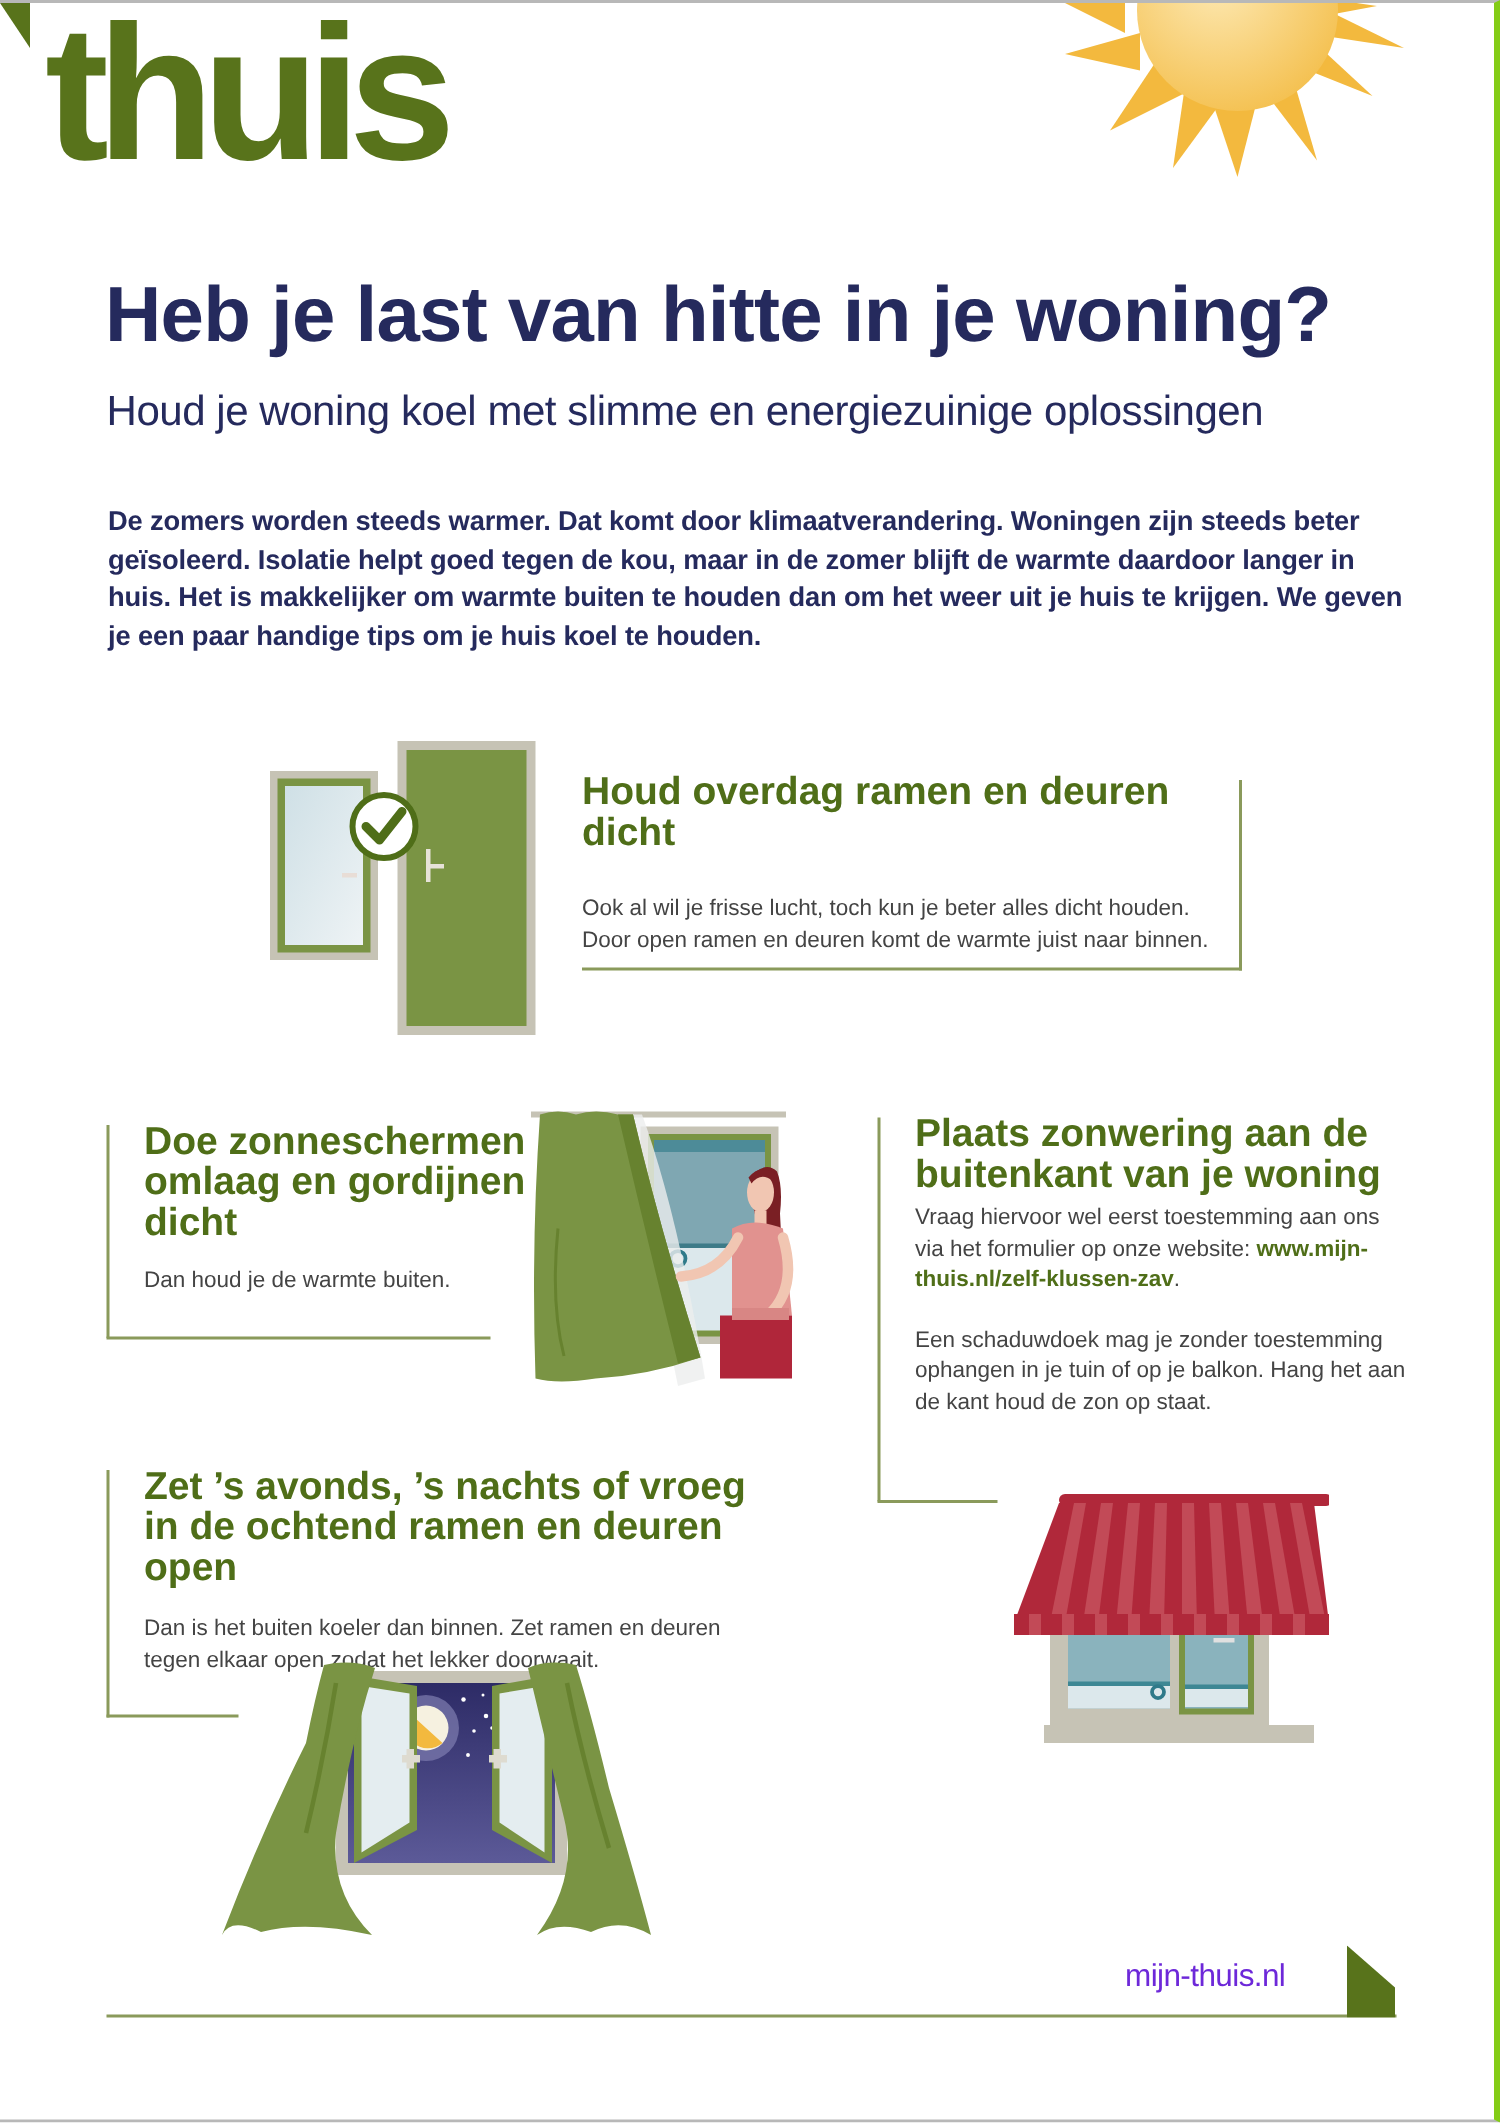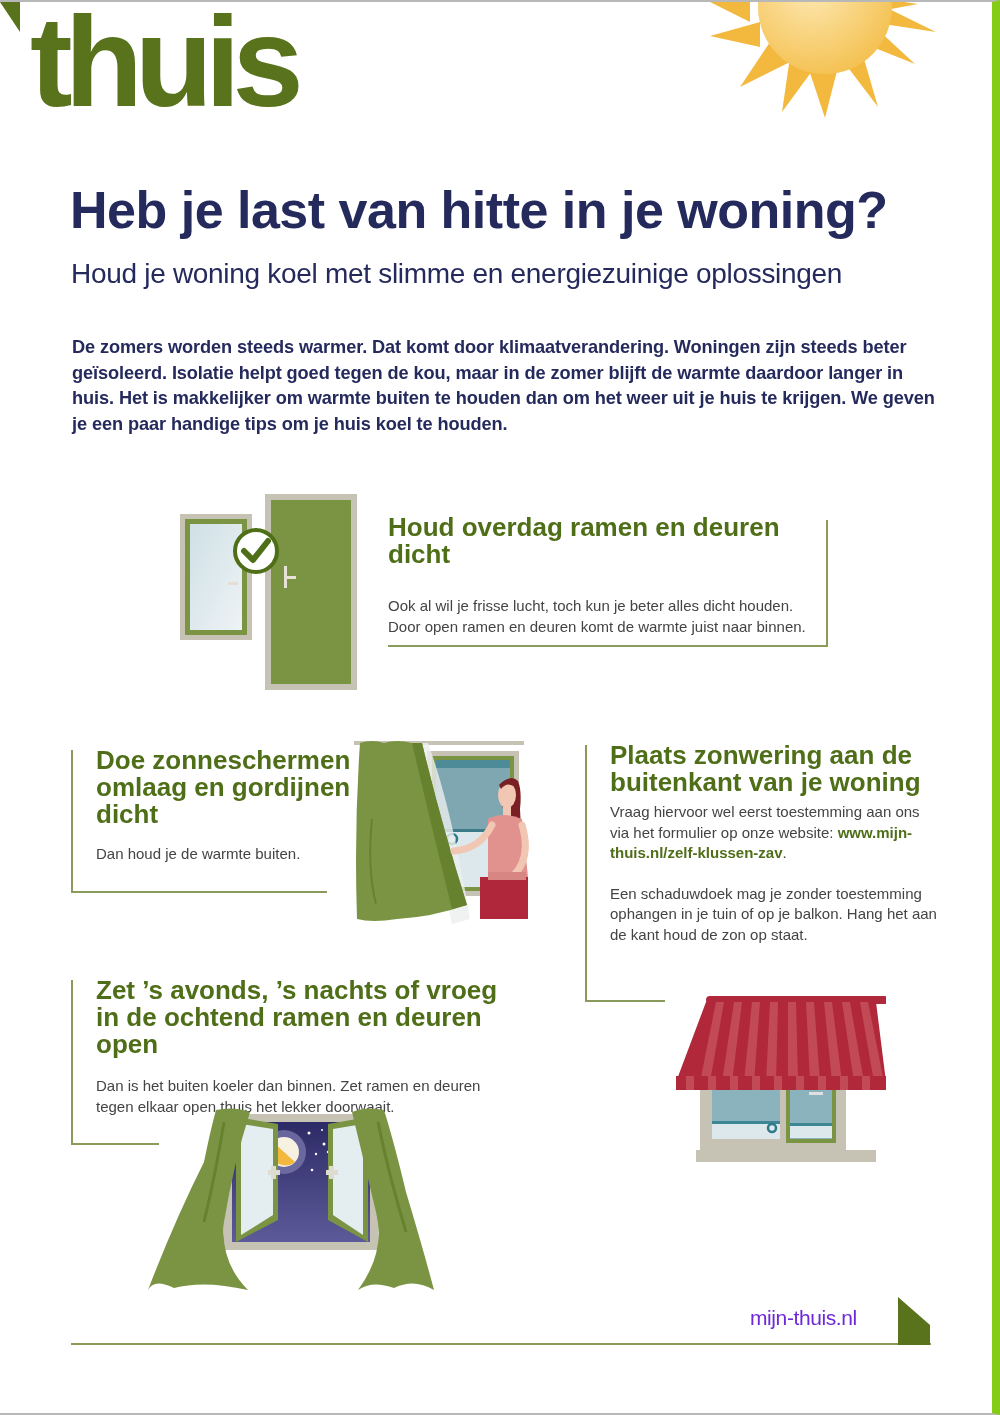--- a/index.html
+++ b/index.html
@@ -1,20 +1,20 @@
 <!DOCTYPE html>
 <html><head>
 <meta charset="utf-8">
 <style>
   * { box-sizing: border-box; margin: 0; padding: 0; }
   html, body { width: 1000px; height: 1415px; background: #ffffff; overflow: hidden; }
   body { position: relative; font-family: "Liberation Sans", sans-serif; }
   .page {
     position: absolute; left: 0; top: 0; width: 1000px; height: 1415px;
-    border-top: 2px solid #b8b8b8; border-right: 8px solid #84cc16; border-bottom: 2px solid #b8b8b8;
+    border-top: 2px solid #b8b8b8; border-right: 4px solid #84cc16; border-bottom: 2px solid #b8b8b8;
     background: #fff;
   }
   .abs { position: absolute; }
   .logo { left: 0; top: 0; width: 340px; height: 112px; }
   .sun { left: 690px; top: 0; width: 250px; height: 120px; }
   .title {
     left: 70px; top: 178px; width: 880px; font-size: 52px; font-weight: bold; color: #252a5d;
     letter-spacing: -0.5px; white-space: nowrap;
   }
   .subtitle {
@@ -180,21 +180,21 @@
           <rect x="124" y="84" width="8" height="14"></rect>
         <rect x="146" y="84" width="8" height="14"></rect>
           <rect x="168" y="84" width="8" height="14"></rect>
         <rect x="190" y="84" width="8" height="14"></rect>
       </g>
     </svg>
   </div>
 
   <div class="abs" style="left:96px; top:975px; width:420px;">
     <div class="tip-title">Zet ’s avonds, ’s nachts of vroeg in de ochtend ramen en deuren open</div>
-    <div class="tip-text" style="margin-top:18px;">Dan is het buiten koeler dan binnen. Zet ramen en deuren tegen elkaar open thuis het lekker doorwaait.</div>
+    <div class="tip-text" style="margin-top:18px;">Dan is het buiten koeler dan binnen. Zet ramen en deuren tegen elkaar open zodat het lekker doorwaait.</div>
   </div>
   <div class="frame-line" style="left:71px; top:978px; width:2px; height:165px;"></div>
   <div class="frame-line" style="left:71px; top:1141px; width:88px; height:2px;"></div>
 
   <div class="abs" style="left:144px; top:1100px; width:294px; height:190px;">
     <svg width="294" height="190" viewBox="0 0 294 190">
       <defs>
         <linearGradient id="nightG" x1="0" y1="0" x2="0" y2="1">
           <stop offset="0" stop-color="#2d2b66"></stop>
           <stop offset="1" stop-color="#5c5a98"></stop>

